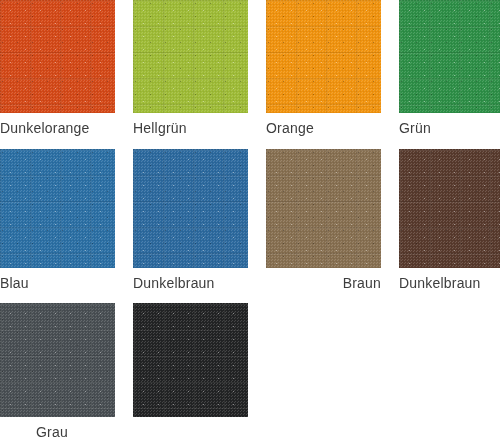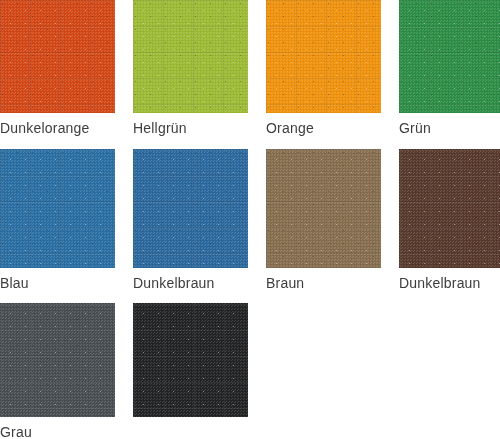--- a/index.html
+++ b/index.html
@@ -128,41 +128,41 @@
     <div class="label" style="color: rgb(61, 61, 61);">Dunkelbraun</div>
   </div>
 
   <div class="cell row2">
     <div class="swatch" style="background-color: rgb(138, 114, 82);">
       <div class="tex-weave"></div>
       <div class="tex-grid"></div>
       <div class="tex-dots"></div>
       <div class="tex-dots2"></div>
     </div>
-    <div class="label" style="color: rgb(61, 61, 61);">Braun</div>
+    <div class="label" style="color: rgb(61, 61, 61); text-align: right;">Braun</div>
   </div>
 
   <div class="cell row2">
     <div class="swatch" style="background-color: rgb(90, 59, 46);">
       <div class="tex-weave"></div>
       <div class="tex-grid"></div>
       <div class="tex-dots"></div>
       <div class="tex-dots2"></div>
     </div>
     <div class="label" style="color: rgb(61, 61, 61);">Dunkelbraun</div>
   </div>
 
   <div class="cell row3">
     <div class="swatch" style="background-color: rgb(74, 80, 85);">
       <div class="tex-weave"></div>
       <div class="tex-grid"></div>
       <div class="tex-dots"></div>
       <div class="tex-dots2"></div>
     </div>
-    <div class="label" style="color: rgb(61, 61, 61);">Grau</div>
+    <div class="label" style="color: rgb(61, 61, 61); margin-left: 36px;">Grau</div>
   </div>
 
   <div class="cell row3">
     <div class="swatch" style="background-color: rgb(35, 37, 38);">
       <div class="tex-weave"></div>
       <div class="tex-grid"></div>
       <div class="tex-dots"></div>
       <div class="tex-dots2"></div>
     </div>
   </div>

